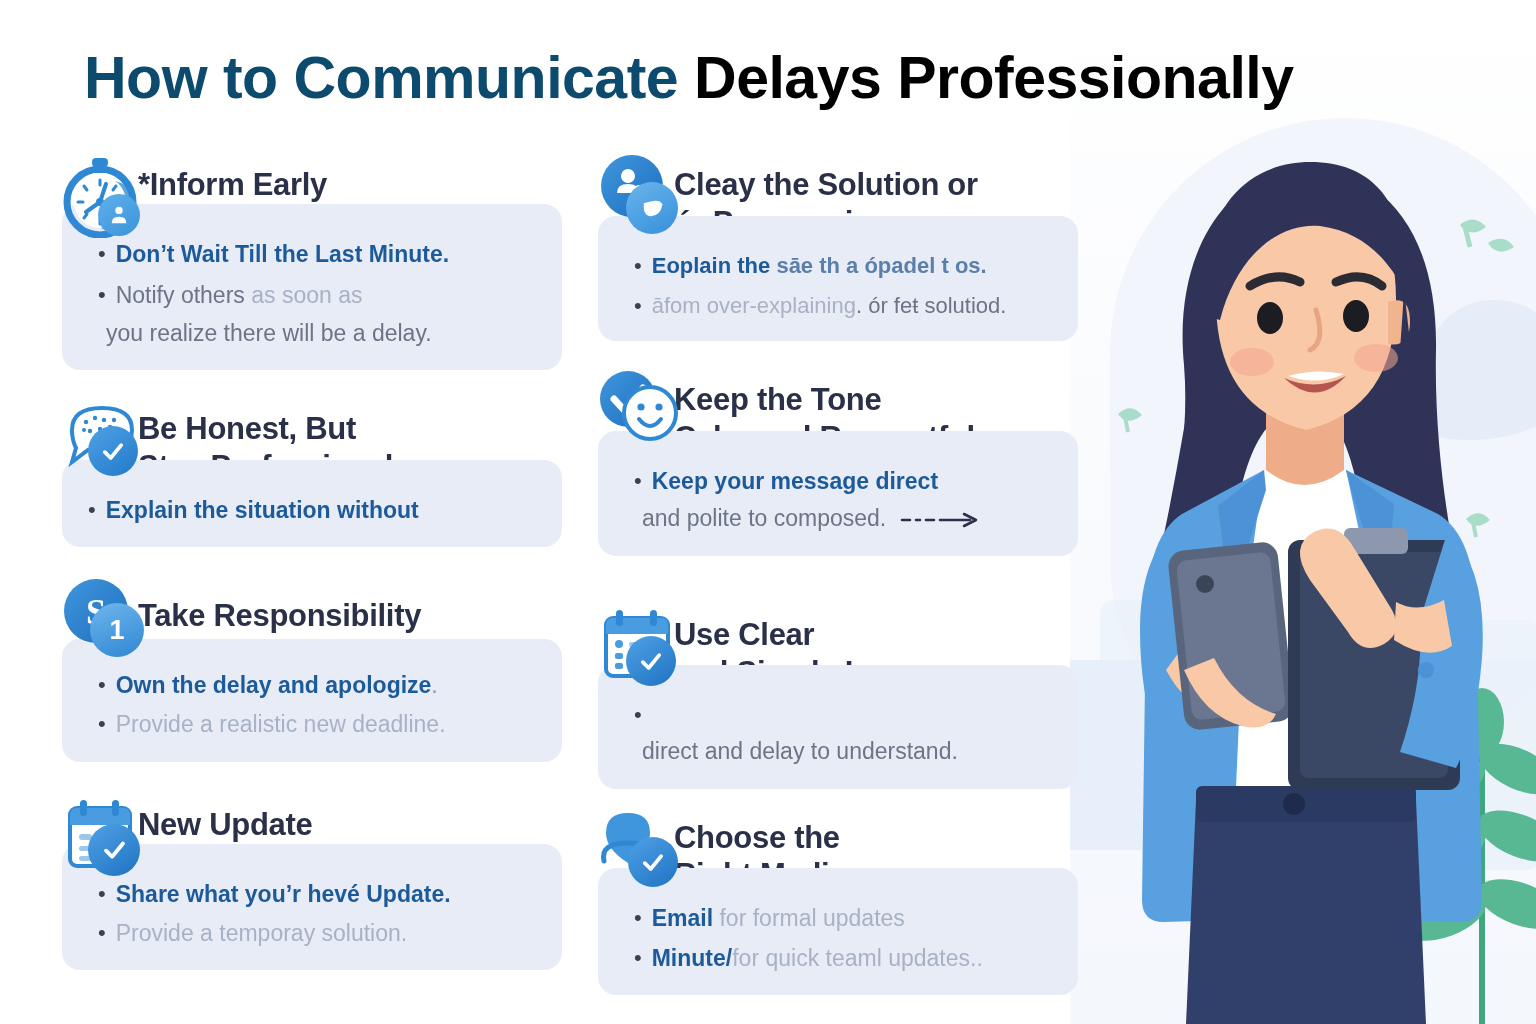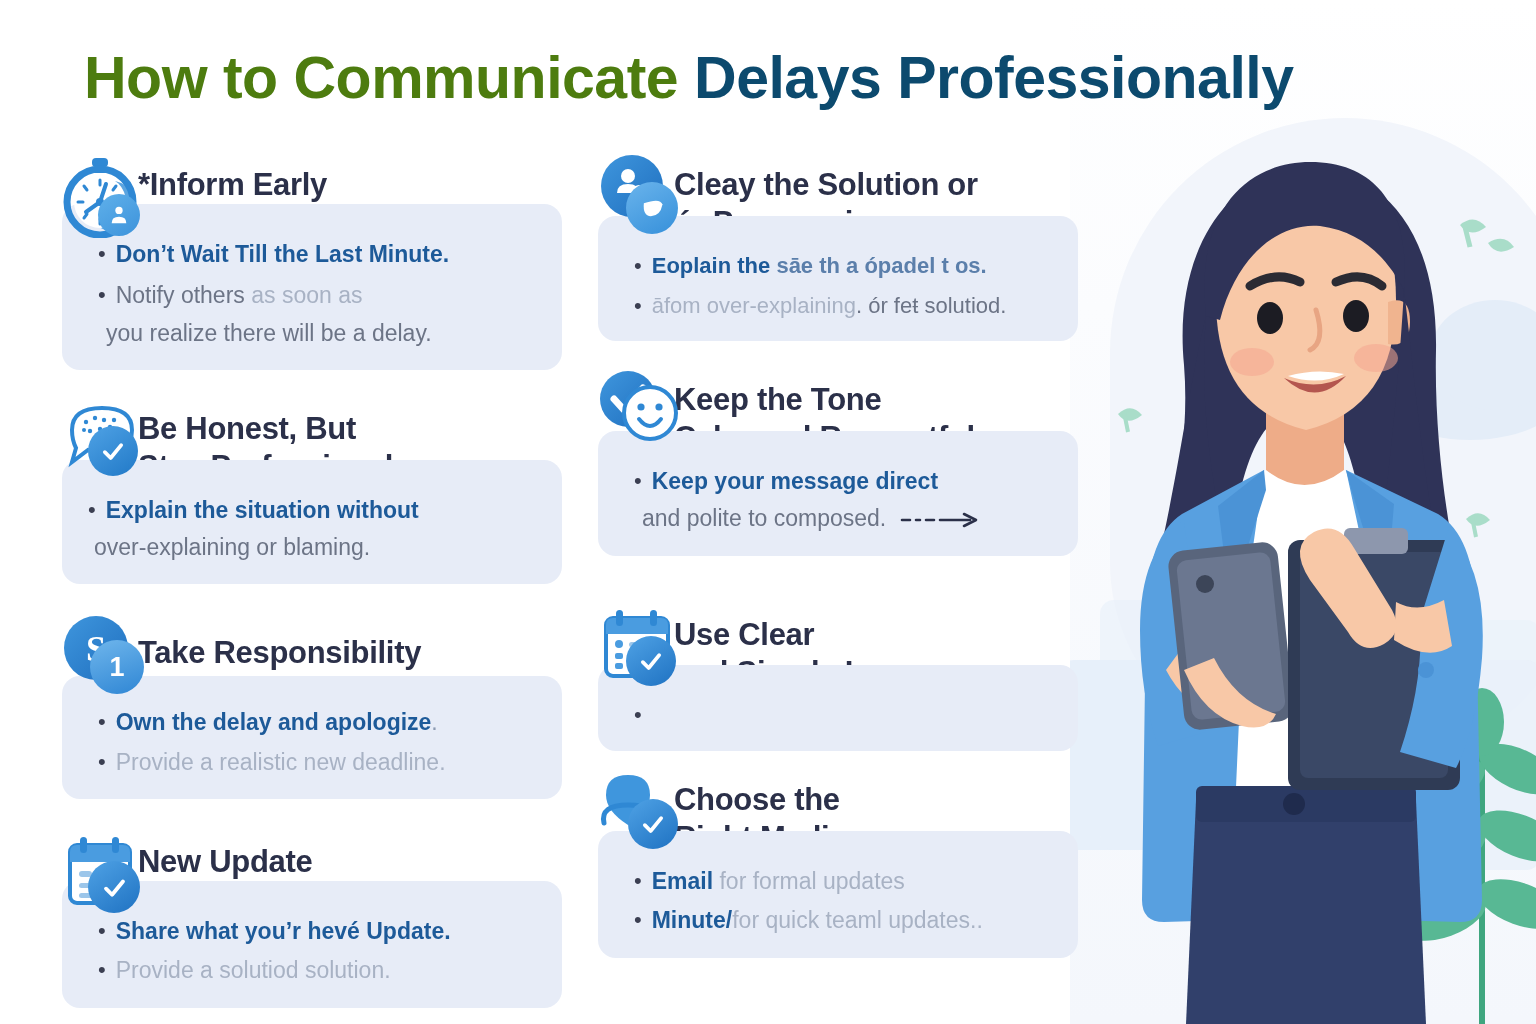--- a/index.html
+++ b/index.html
@@ -26,22 +26,22 @@
     position:absolute; background:#e4edf8; border-radius:50%;
   }
   .bg-rect{ position:absolute; background:#e7f0fa; border-radius:14px; }
 
   
   #headline{
     position:absolute; left:84px; top:44px; width:1380px;
     font-size:59px; font-weight:bold; letter-spacing:-0.5px;
     white-space:nowrap;
   }
-  #headline .t1{ color:#4d7c0f; }
-  #headline .t2{ color:#0c4a6e; }
+  #headline .t1{ color:#0c4a6e; }
+  #headline .t2{ color:#000000; }
 
   
   .col{ position:absolute; }
   #col-left{ left:62px; top:160px; width:500px; }
   #col-right{ left:598px; top:160px; width:480px; }
 
   .tip{ position:relative; margin-bottom:24px; }
 
   .tip-head{ display:flex; align-items:flex-start; gap:0px; }
   .icon-wrap{
@@ -257,21 +257,20 @@
       <div class="tip-title">
         <span class="line">Be Honest, But</span>
         <span class="line">Stay Professional</span>
       </div>
     </div>
     <div class="tip-card">
       <div class="bullet-row">
         <span class="dot" style="margin-left:4px;">•</span>
         <span class="b-strong">Explain the situation without</span>
       </div>
-      <div class="sub-line" style="padding-left:10px;">over-explaining or blaming.</div>
     </div>
   </div>
 
   <div class="tip" style="margin-top:36px;">
     <div class="tip-head">
       <div class="icon-wrap">
         <svg width="86" height="84" viewBox="0 0 86 84">
           <circle cx="34" cy="34" r="32" fill="url(#g3)"></circle>
           <defs>
               <linearGradient id="g3" x1="0" y1="0" x2="1" y2="1">
@@ -324,21 +323,21 @@
         <span class="line">New Update</span>
       </div>
     </div>
     <div class="tip-card">
       <div class="bullet-row">
         <span class="dot">•</span>
         <span class="b-strong">Share what you’r hevé Update.</span>
       </div>
       <div class="bullet-row" style="margin-top:6px;">
         <span class="dot">•</span>
-        <span class="b-faint">Provide a solutiod solution.</span>
+        <span class="b-faint">Provide a temporay solution.</span>
       </div>
     </div>
   </div>
 
 </div>
 
 <div class="col" id="col-right">
 
   <div class="tip">
     <div class="tip-head">
@@ -449,20 +448,21 @@
       </div>
       <div class="tip-title">
         <span class="line">Use Clear</span>
         <span class="line">and Simple Language</span>
       </div>
     </div>
     <div class="tip-card">
       <div class="bullet-row">
         <span class="dot">•</span>
       </div>
+      <div class="sub-line" style="padding-left:22px;">direct and delay to understand.</div>
     </div>
   </div>
 
   <div class="tip" style="margin-top:20px;">
     <div class="tip-head">
       <div class="icon-wrap">
         <svg width="86" height="84" viewBox="0 0 86 84">
           <path d="M30 6 q22 0 22 20 q0 16 -22 30 q-22 -14 -22 -30 q0 -20 22 -20z" fill="#3f96dd"></path>
           <path d="M6 54 q-4 -18 24 -18 q28 0 34 14" stroke="#2f88d4" stroke-width="5" fill="none" stroke-linecap="round"></path>
         </svg>

